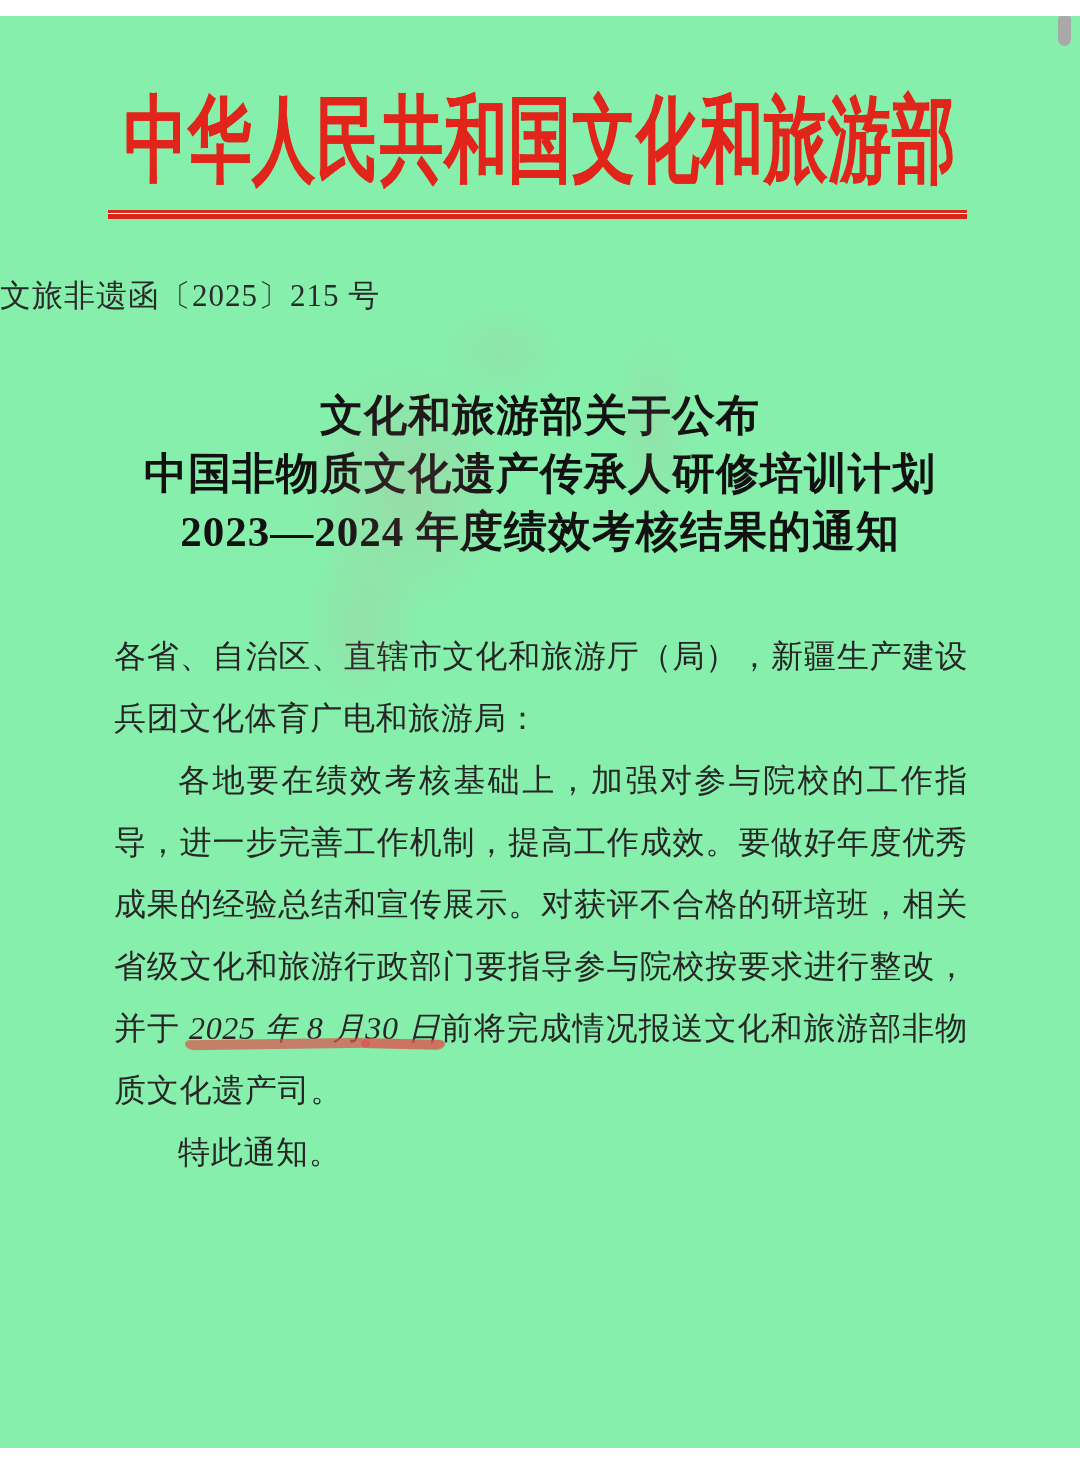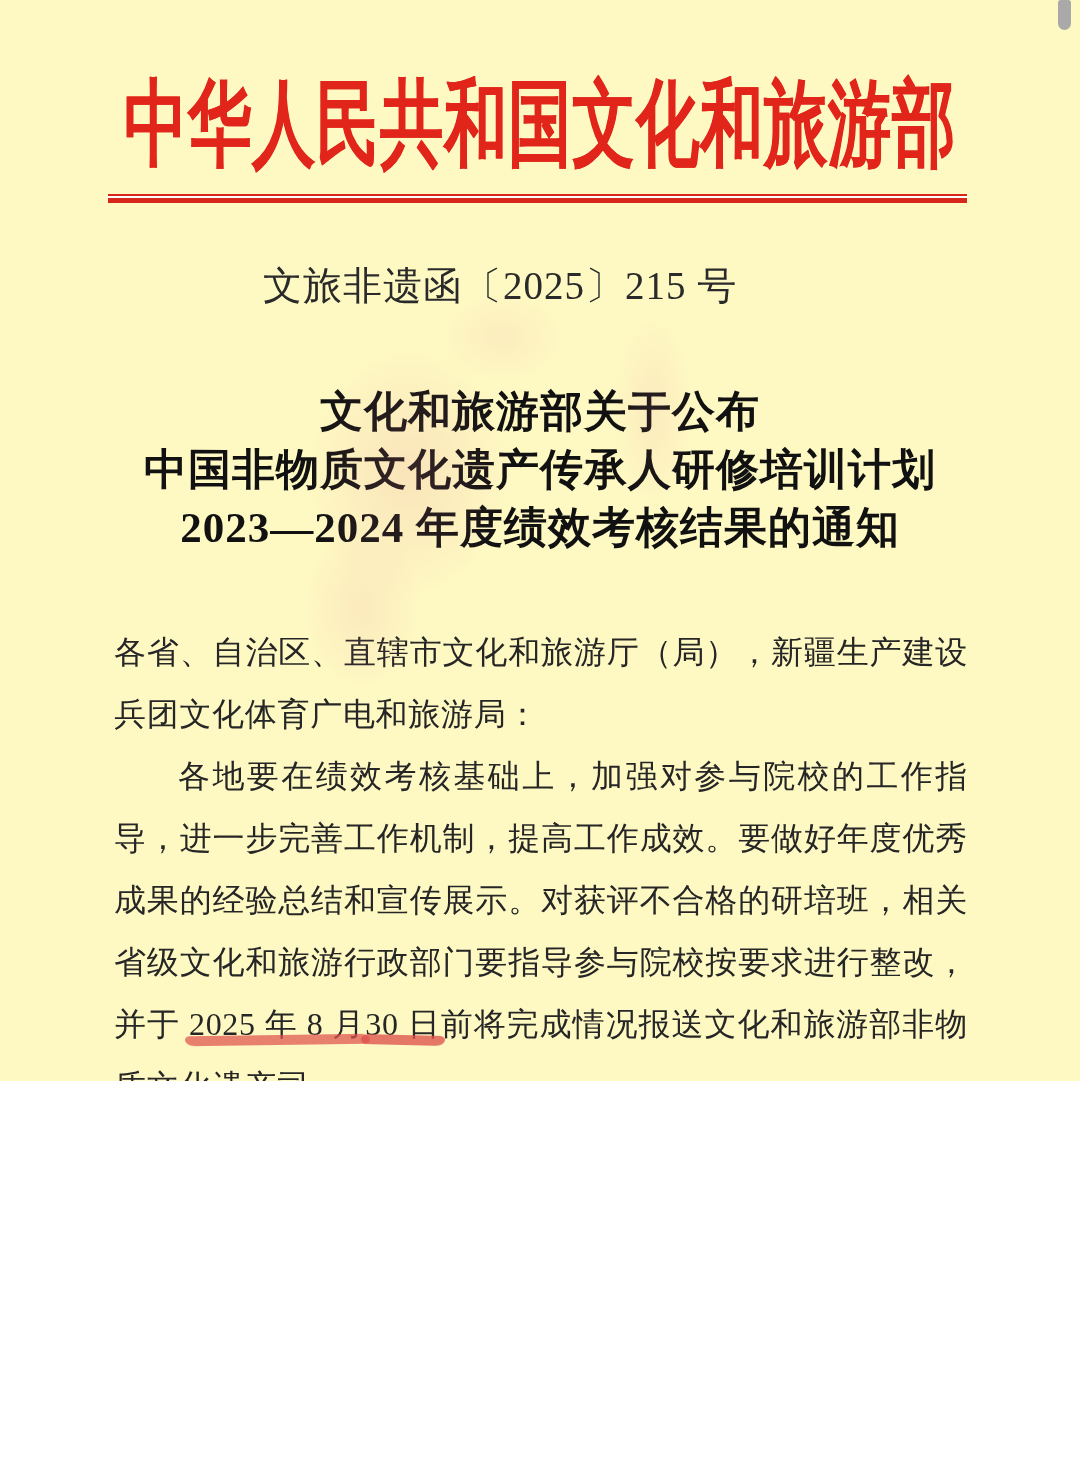--- a/index.html
+++ b/index.html
@@ -1,18 +1,18 @@
 <!DOCTYPE html>
 <html><head>
 <meta charset="utf-8">
 <style>
   html, body { margin:0; padding:0; background:#ffffff; }
   .page {
-    position:relative; width:1080px; height:1081px; margin:0 auto;
-    background:#fef9c3; overflow:hidden;
+    position:relative; width:1080px; height:1432px; margin:16px auto;
+    background:#86efac; overflow:hidden;
     font-family:"Liberation Serif","DejaVu Serif",serif; color:#262626;
   }
   
   .stamp-bleed {
     position:absolute; left:258px; top:288px; width:470px; height:410px;
     pointer-events:none;
     background:
       radial-gradient(ellipse 150px 185px at 32% 45%, rgba(231,130,142,0.18), rgba(231,130,142,0) 70%),
       radial-gradient(ellipse 85px 120px at 22% 78%, rgba(231,130,142,0.13), rgba(231,130,142,0) 72%),
       radial-gradient(ellipse 60px 145px at 84% 30%, rgba(231,130,142,0.12), rgba(231,130,142,0) 70%),
@@ -31,37 +31,37 @@
   .rule {
     height:9px;
     background:linear-gradient(to bottom,
       #d7271b 0px, #d7271b 2.5px,
       #fdfdfc 2.5px, #fdfdfc 3.8px,
       #d7271b 3.8px, #d7271b 9px);
   }
   .rule-top { margin:14px 113px 0 108px; }
   .rule-bottom { position:absolute; left:92px; width:945px; top:1443px; }
   .doc-number {
-    margin-top:56px; text-align:center; padding-right:80px;
-    font-size:39px; letter-spacing:1px; color:#2a2a2a;
+    margin-top:56px; text-align:left; padding-right:80px;
+    font-size:31px; letter-spacing:1px; color:#2a2a2a;
   }
   .title {
     margin-top:70px; text-align:center;
     font-weight:bold; font-size:43px; line-height:58px;
     color:#111111; letter-spacing:1px;
   }
   .body {
     margin:64px 112px 0 114px;
     font-size:32px; line-height:62px; letter-spacing:0.7px;
     text-align:justify; color:#262626;
   }
   .body p { margin:0; text-indent:2em; }
   .body p.no-indent { text-indent:0; }
   
-  .mark { position:relative; }
+  .mark { position:relative;font-style:italic; }
   .mark::after {
     content:""; position:absolute; left:-4px; right:-5px; bottom:-3px; height:10px;
     background:rgba(222,82,76,0.72);
     border-radius:8px 14px 10px 16px / 6px 9px 7px 10px;
     transform:rotate(-0.8deg);
     filter:blur(0.6px);
     pointer-events:none;
   }
   .mark-b::after {
     transform:rotate(1.4deg);

